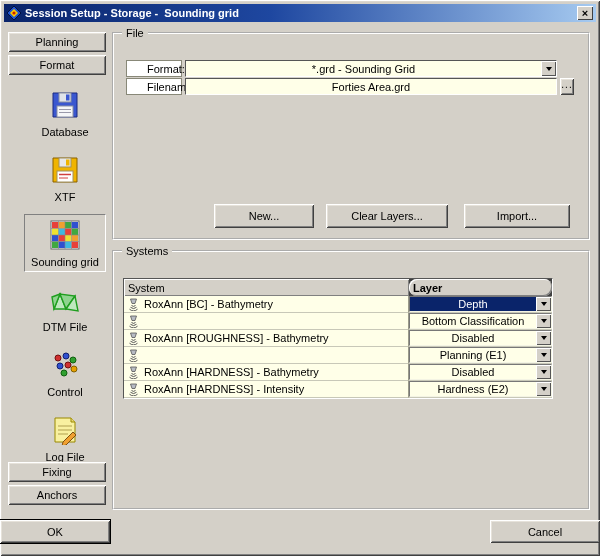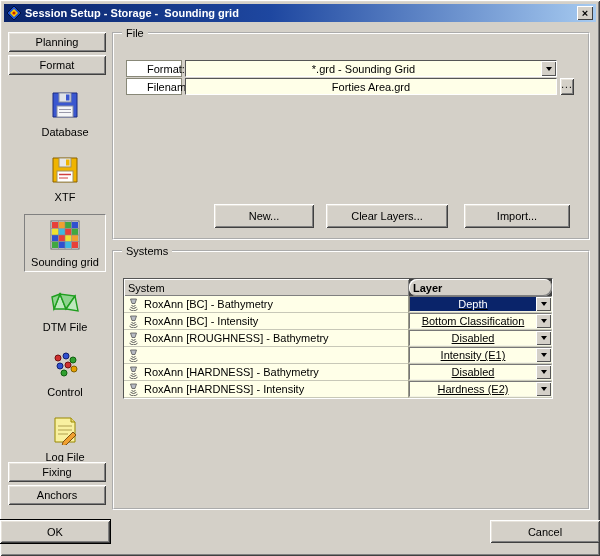--- a/index.html
+++ b/index.html
@@ -86,21 +86,21 @@
   .thead { display:flex; height:17px; }
   .th { background:#d4d0c8; padding:1px 4px;
         box-shadow: inset 1px 1px 0 #ffffff, inset -1px -1px 0 #808080;
         display:flex; align-items:center; }
   .th-sys { width:285px; }
   .th-lay { flex:1; font-weight:bold;border-radius:8px; }
   .trow { display:flex; height:17px; background:#ffffe8; }
   .td-sys { width:285px; display:flex; align-items:center; padding-left:3px; gap:4px;
             border-right:1px solid #9a9a8a; border-bottom:1px solid #c8c8b8;
             white-space:nowrap; overflow:hidden; }
-  .td-lay { flex:1; border-bottom:1px solid #c8c8b8;text-decoration:underline; }
+  .td-lay { flex:1; border-bottom:1px solid #c8c8b8; }
   .cell-combo { width:100%; height:100%; background:#ffffe8;
                 border:1px solid; border-color:#777 #f4f4e4 #f4f4e4 #777;
                 display:flex; align-items:stretch; }
   .cell-combo .combo-text.selected { background:#0a246a; color:#fff; }
   .sonar-icon { display:flex; flex:0 0 auto; }
   
   .footer { position:absolute; left:0; right:0; bottom:13px;
             display:flex; justify-content:space-between; gap:11px; }
   .footer .btn { width:110px; height:23px; }
 </style>
@@ -298,21 +298,20 @@
           </div>
         </div>
 
         <div class="trow">
           <div class="td-sys">
             <span class="sonar-icon">
                 <svg width="13" height="13" viewBox="0 0 13 13">
                   <use href="#sonar-def"></use>
                 </svg>
               </span>
-            <span>RoxAnn [BC] - Intensity</span>
           </div>
           <div class="td-lay">
             <div class="cell-combo">
               <span class="combo-text">Bottom Classification</span>
               <span class="arrow-btn">
                   <span class="tri"></span>
                 </span>
             </div>
           </div>
         </div>
@@ -339,21 +338,21 @@
         <div class="trow">
           <div class="td-sys">
             <span class="sonar-icon">
                 <svg width="13" height="13" viewBox="0 0 13 13">
                   <use href="#sonar-def"></use>
                 </svg>
               </span>
           </div>
           <div class="td-lay">
             <div class="cell-combo">
-              <span class="combo-text">Intensity (E1)</span>
+              <span class="combo-text">Planning (E1)</span>
               <span class="arrow-btn">
                   <span class="tri"></span>
                 </span>
             </div>
           </div>
         </div>
 
         <div class="trow">
           <div class="td-sys">
             <span class="sonar-icon">

